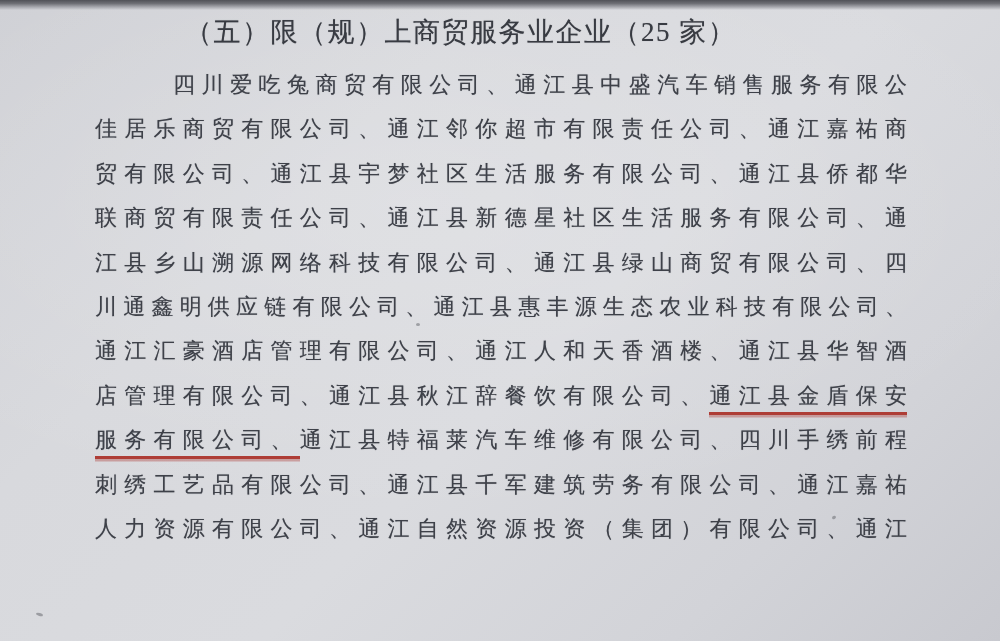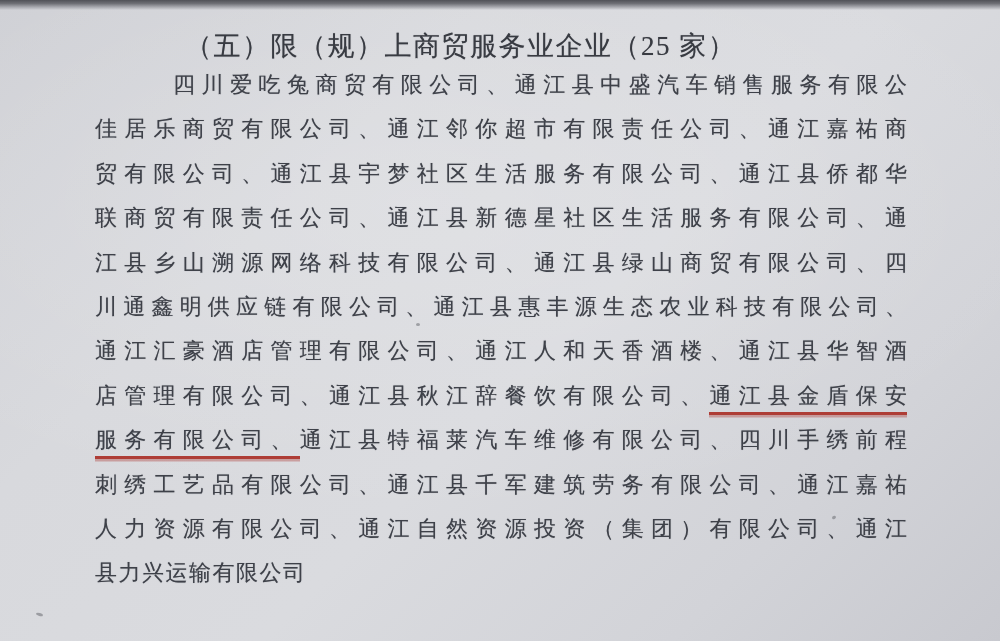--- a/index.html
+++ b/index.html
@@ -21,21 +21,21 @@
       linear-gradient(135deg, #cfd0d5 0%, #d8d9dd 30%, #dadbdf 55%, #d2d3d8 80%, #c8c9cf 100%);
   }
   .top-edge {
     position: absolute;
     top: 0; left: 0; right: 0;
     height: 10px;
     background: linear-gradient(180deg, #505157 0%, #6e6f75 35%, #a7a8ae 70%, rgba(214,215,219,0) 100%);
   }
   .heading {
     position: absolute;
-    top: 28px;
+    top: 14px;
     left: 185px;
     font-size: 27px;
     line-height: 36px;
     letter-spacing: 1.5px;
     color: #383b42;
     text-shadow: 0 0 0.7px rgba(56,59,66,0.55);
     white-space: nowrap;
   }
   .body-text {
     position: absolute;
@@ -94,19 +94,18 @@
     <div class="line"><span>佳居乐商贸有限公司、通江邻你超市有限责任公司、通江嘉祐商</span><span class="marked"></span><span></span></div>
     <div class="line"><span>贸有限公司、通江县宇梦社区生活服务有限公司、通江县侨都华</span><span class="marked"></span><span></span></div>
     <div class="line"><span>联商贸有限责任公司、通江县新德星社区生活服务有限公司、通</span><span class="marked"></span><span></span></div>
     <div class="line"><span>江县乡山溯源网络科技有限公司、通江县绿山商贸有限公司、四</span><span class="marked"></span><span></span></div>
     <div class="line"><span>川通鑫明供应链有限公司、通江县惠丰源生态农业科技有限公司、</span><span class="marked"></span><span></span></div>
     <div class="line"><span>通江汇豪酒店管理有限公司、通江人和天香酒楼、通江县华智酒</span><span class="marked"></span><span></span></div>
     <div class="line"><span>店管理有限公司、通江县秋江辞餐饮有限公司、</span><span class="marked">通江县金盾保安</span><span></span></div>
     <div class="line"><span></span><span class="marked">服务有限公司、</span><span>通江县特福莱汽车维修有限公司、四川手绣前程</span></div>
     <div class="line"><span>刺绣工艺品有限公司、通江县千军建筑劳务有限公司、通江嘉祐</span><span class="marked"></span><span></span></div>
     <div class="line"><span>人力资源有限公司、通江自然资源投资（集团）有限公司、通江</span><span class="marked"></span><span></span></div>
-    <div class="line last"><span>县力兴运输有限公司</span><span class="marked"></span><span></span></div>
   </div>
 
   <div class="speck s1"></div>
   <div class="speck s2"></div>
   <div class="speck s3"></div>
 </div>
 
 </body></html>

